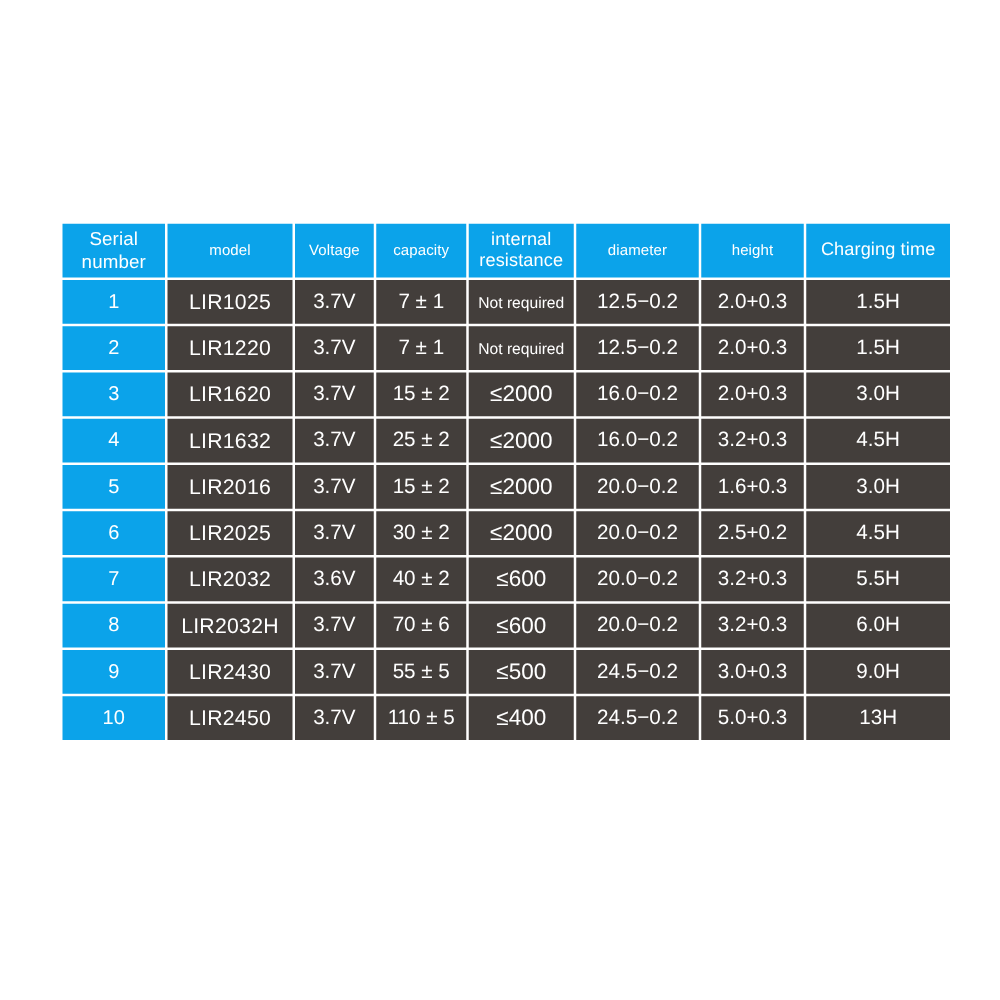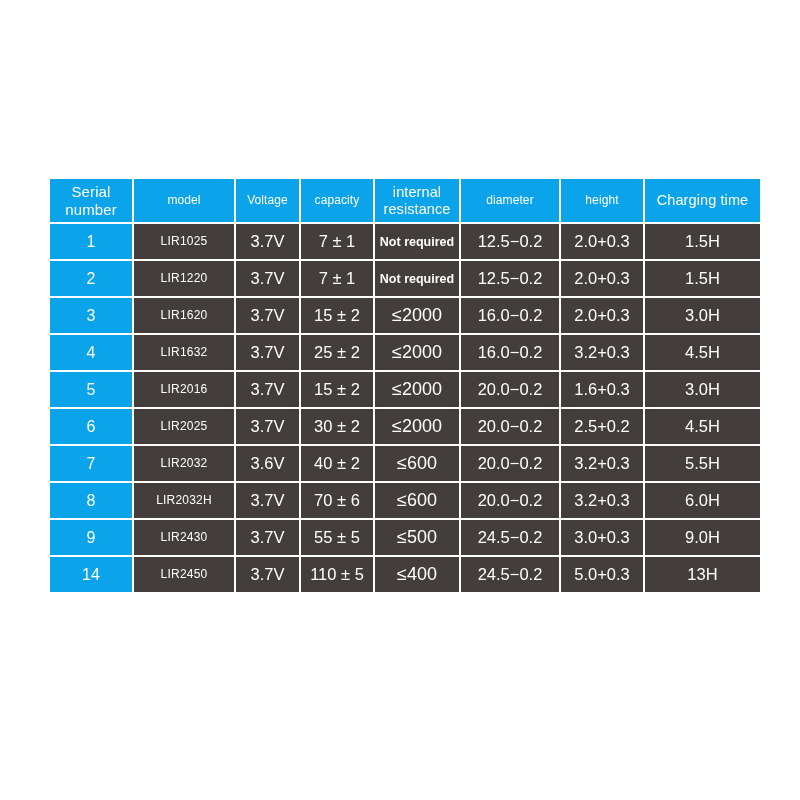--- a/index.html
+++ b/index.html
@@ -66,24 +66,24 @@
   }
   table.spec-table tbody td.serial-cell {
     background: #0ba3ea;
     font-size: 16px;
   }
   table.spec-table tbody td.resistance-cell {
     font-size: 18px;
   }
   table.spec-table tbody td.resistance-cell.not-required {
     font-size: 12.5px;
-    font-weight: bold;
+    font-weight: normal;
   }
   table.spec-table tbody td.model-cell {
-    font-size: 12px;
+    font-size: 17px;
     letter-spacing: 0.2px;
   }
 
   
   col.c-serial      { width: 82px; }
   col.c-model       { width: 100px; }
   col.c-voltage     { width: 63px; }
   col.c-capacity    { width: 72px; }
   col.c-resistance  { width: 84px; }
   col.c-diameter    { width: 98px; }
@@ -210,21 +210,21 @@
           <td class="serial-cell">9</td>
           <td class="model-cell">LIR2430</td>
           <td>3.7V</td>
           <td>55 ± 5</td>
           <td class="resistance-cell">≤500</td>
           <td>24.5−0.2</td>
           <td>3.0+0.3</td>
           <td>9.0H</td>
         </tr>
         <tr>
-          <td class="serial-cell">14</td>
+          <td class="serial-cell">10</td>
           <td class="model-cell">LIR2450</td>
           <td>3.7V</td>
           <td>110 ± 5</td>
           <td class="resistance-cell">≤400</td>
           <td>24.5−0.2</td>
           <td>5.0+0.3</td>
           <td>13H</td>
         </tr>
       </tbody>
   </table>

